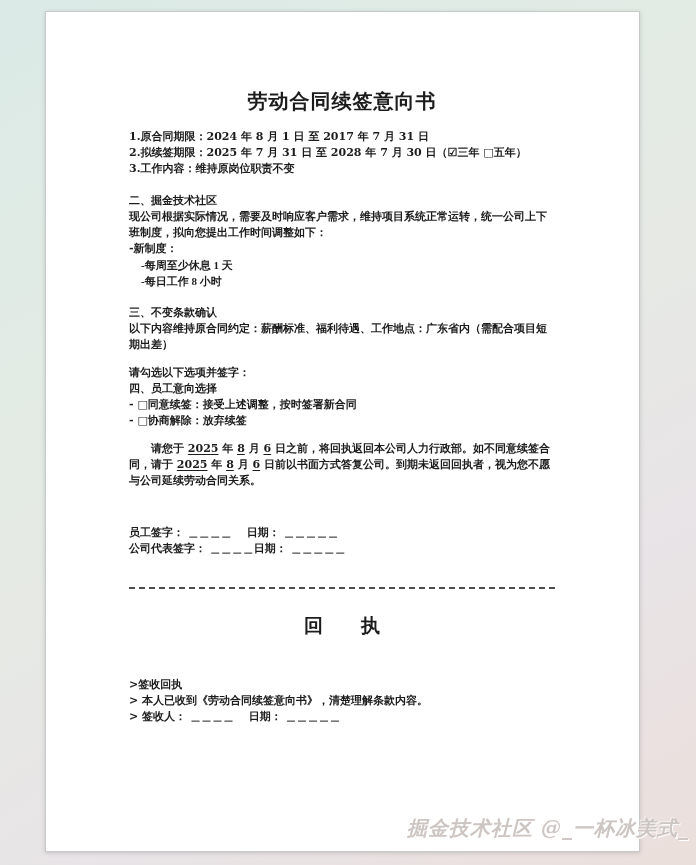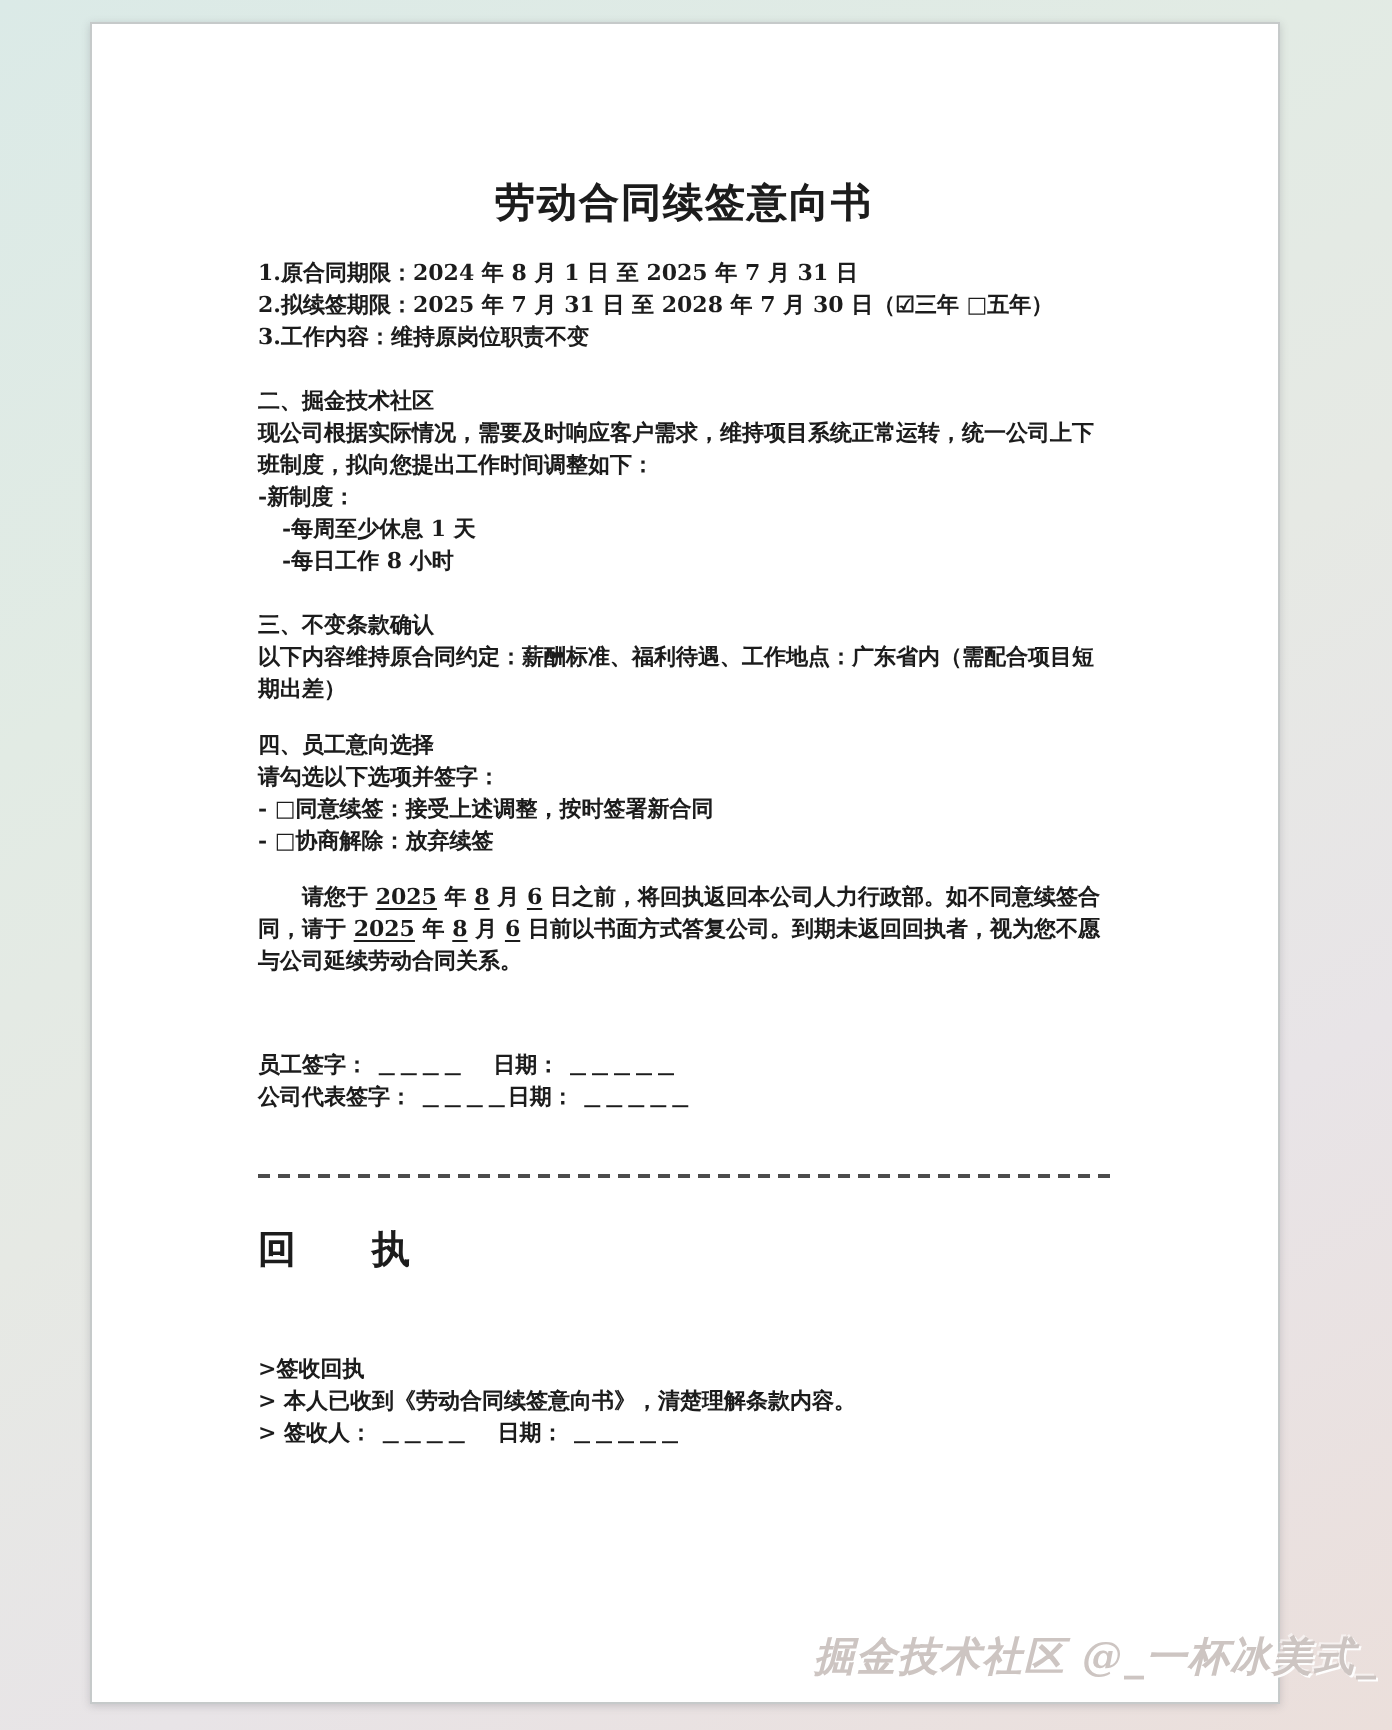--- a/index.html
+++ b/index.html
@@ -28,31 +28,32 @@
     font-size:20px;
     line-height:28px;
     text-align:center;
     letter-spacing:1px;
     margin:0 0 14px 0;
     font-weight:bold;
   }
   .section{margin:0 0 16px 0;}
   .section.tight{margin-bottom:12px;}
   .line{white-space:pre-wrap;}
-  .sub-indent{padding-left:12px;}
+  .sub-indent{padding-left:12px;font-family:Liberation Serif, serif;}
   .notice{margin:0 0 36px 0;}
   .u{text-decoration:underline;text-underline-offset:2px;}
   .sig-block{margin:0 0 30px 0;}
   .dashed-sep{
     height:2px;width:100%;
     background:repeating-linear-gradient(to right,#4c4c4c 0 6px,transparent 6px 10px);
     margin:0 0 22px 0;
   }
   .receipt-title{
     font-size:19px;line-height:28px;
+    text-align:center;
     margin:0 0 38px 0;
     font-weight:bold;
   }
   .watermark{
     position:absolute;
     top:816px;right:7px;
     font-size:20px;line-height:24px;
     font-weight:bold;
     letter-spacing:1px;
     color:#cdc5c2;
@@ -64,41 +65,41 @@
 </head>
 <body>
 
 <div class="stage">
 
   <div class="page">
 
     <h1 class="doc-title">劳动合同续签意向书</h1>
 
     <div class="section">
-      <div class="line">1.原合同期限：2024 年 8 月 1 日 至 2025 年 7 月 31 日</div>
+      <div class="line">1.原合同期限：2024 年 8 月 1 日 至 2017 年 7 月 31 日</div>
       <div class="line">2.拟续签期限：2025 年 7 月 31 日 至 2028 年 7 月 30 日（☑三年 □五年）</div>
       <div class="line">3.工作内容：维持原岗位职责不变</div>
     </div>
 
     <div class="section">
       <div class="line">二、掘金技术社区</div>
       <div class="line">现公司根据实际情况，需要及时响应客户需求，维持项目系统正常运转，统一公司上下班制度，拟向您提出工作时间调整如下：</div>
       <div class="line">-新制度：</div>
       <div class="line sub-indent">-每周至少休息 1 天</div>
       <div class="line sub-indent">-每日工作 8 小时</div>
     </div>
 
     <div class="section tight">
       <div class="line">三、不变条款确认</div>
       <div class="line">以下内容维持原合同约定：薪酬标准、福利待遇、工作地点：广东省内（需配合项目短期出差）</div>
     </div>
 
     <div class="section tight">
+      <div class="line">请勾选以下选项并签字：</div>
       <div class="line">四、员工意向选择</div>
-      <div class="line">请勾选以下选项并签字：</div>
       <div class="line">- □同意续签：接受上述调整，按时签署新合同</div>
       <div class="line">- □协商解除：放弃续签</div>
     </div>
 
     <div class="notice line"><span>　　请您于 </span><span class="u">2025</span><span> 年 </span><span class="u">8</span><span> 月 </span><span class="u">6</span><span> 日之前，将回执返回本公司人力行政部。如不同意续签合同，请于 </span><span class="u">2025</span><span> 年 </span><span class="u">8</span><span> 月 </span><span class="u">6</span><span> 日前以书面方式答复公司。到期未返回回执者，视为您不愿与公司延续劳动合同关系。</span></div>
 
     <div class="sig-block">
       <div class="line">员工签字： ＿＿＿＿　 日期： ＿＿＿＿＿</div>
       <div class="line">公司代表签字： ＿＿＿＿日期： ＿＿＿＿＿</div>
     </div>

